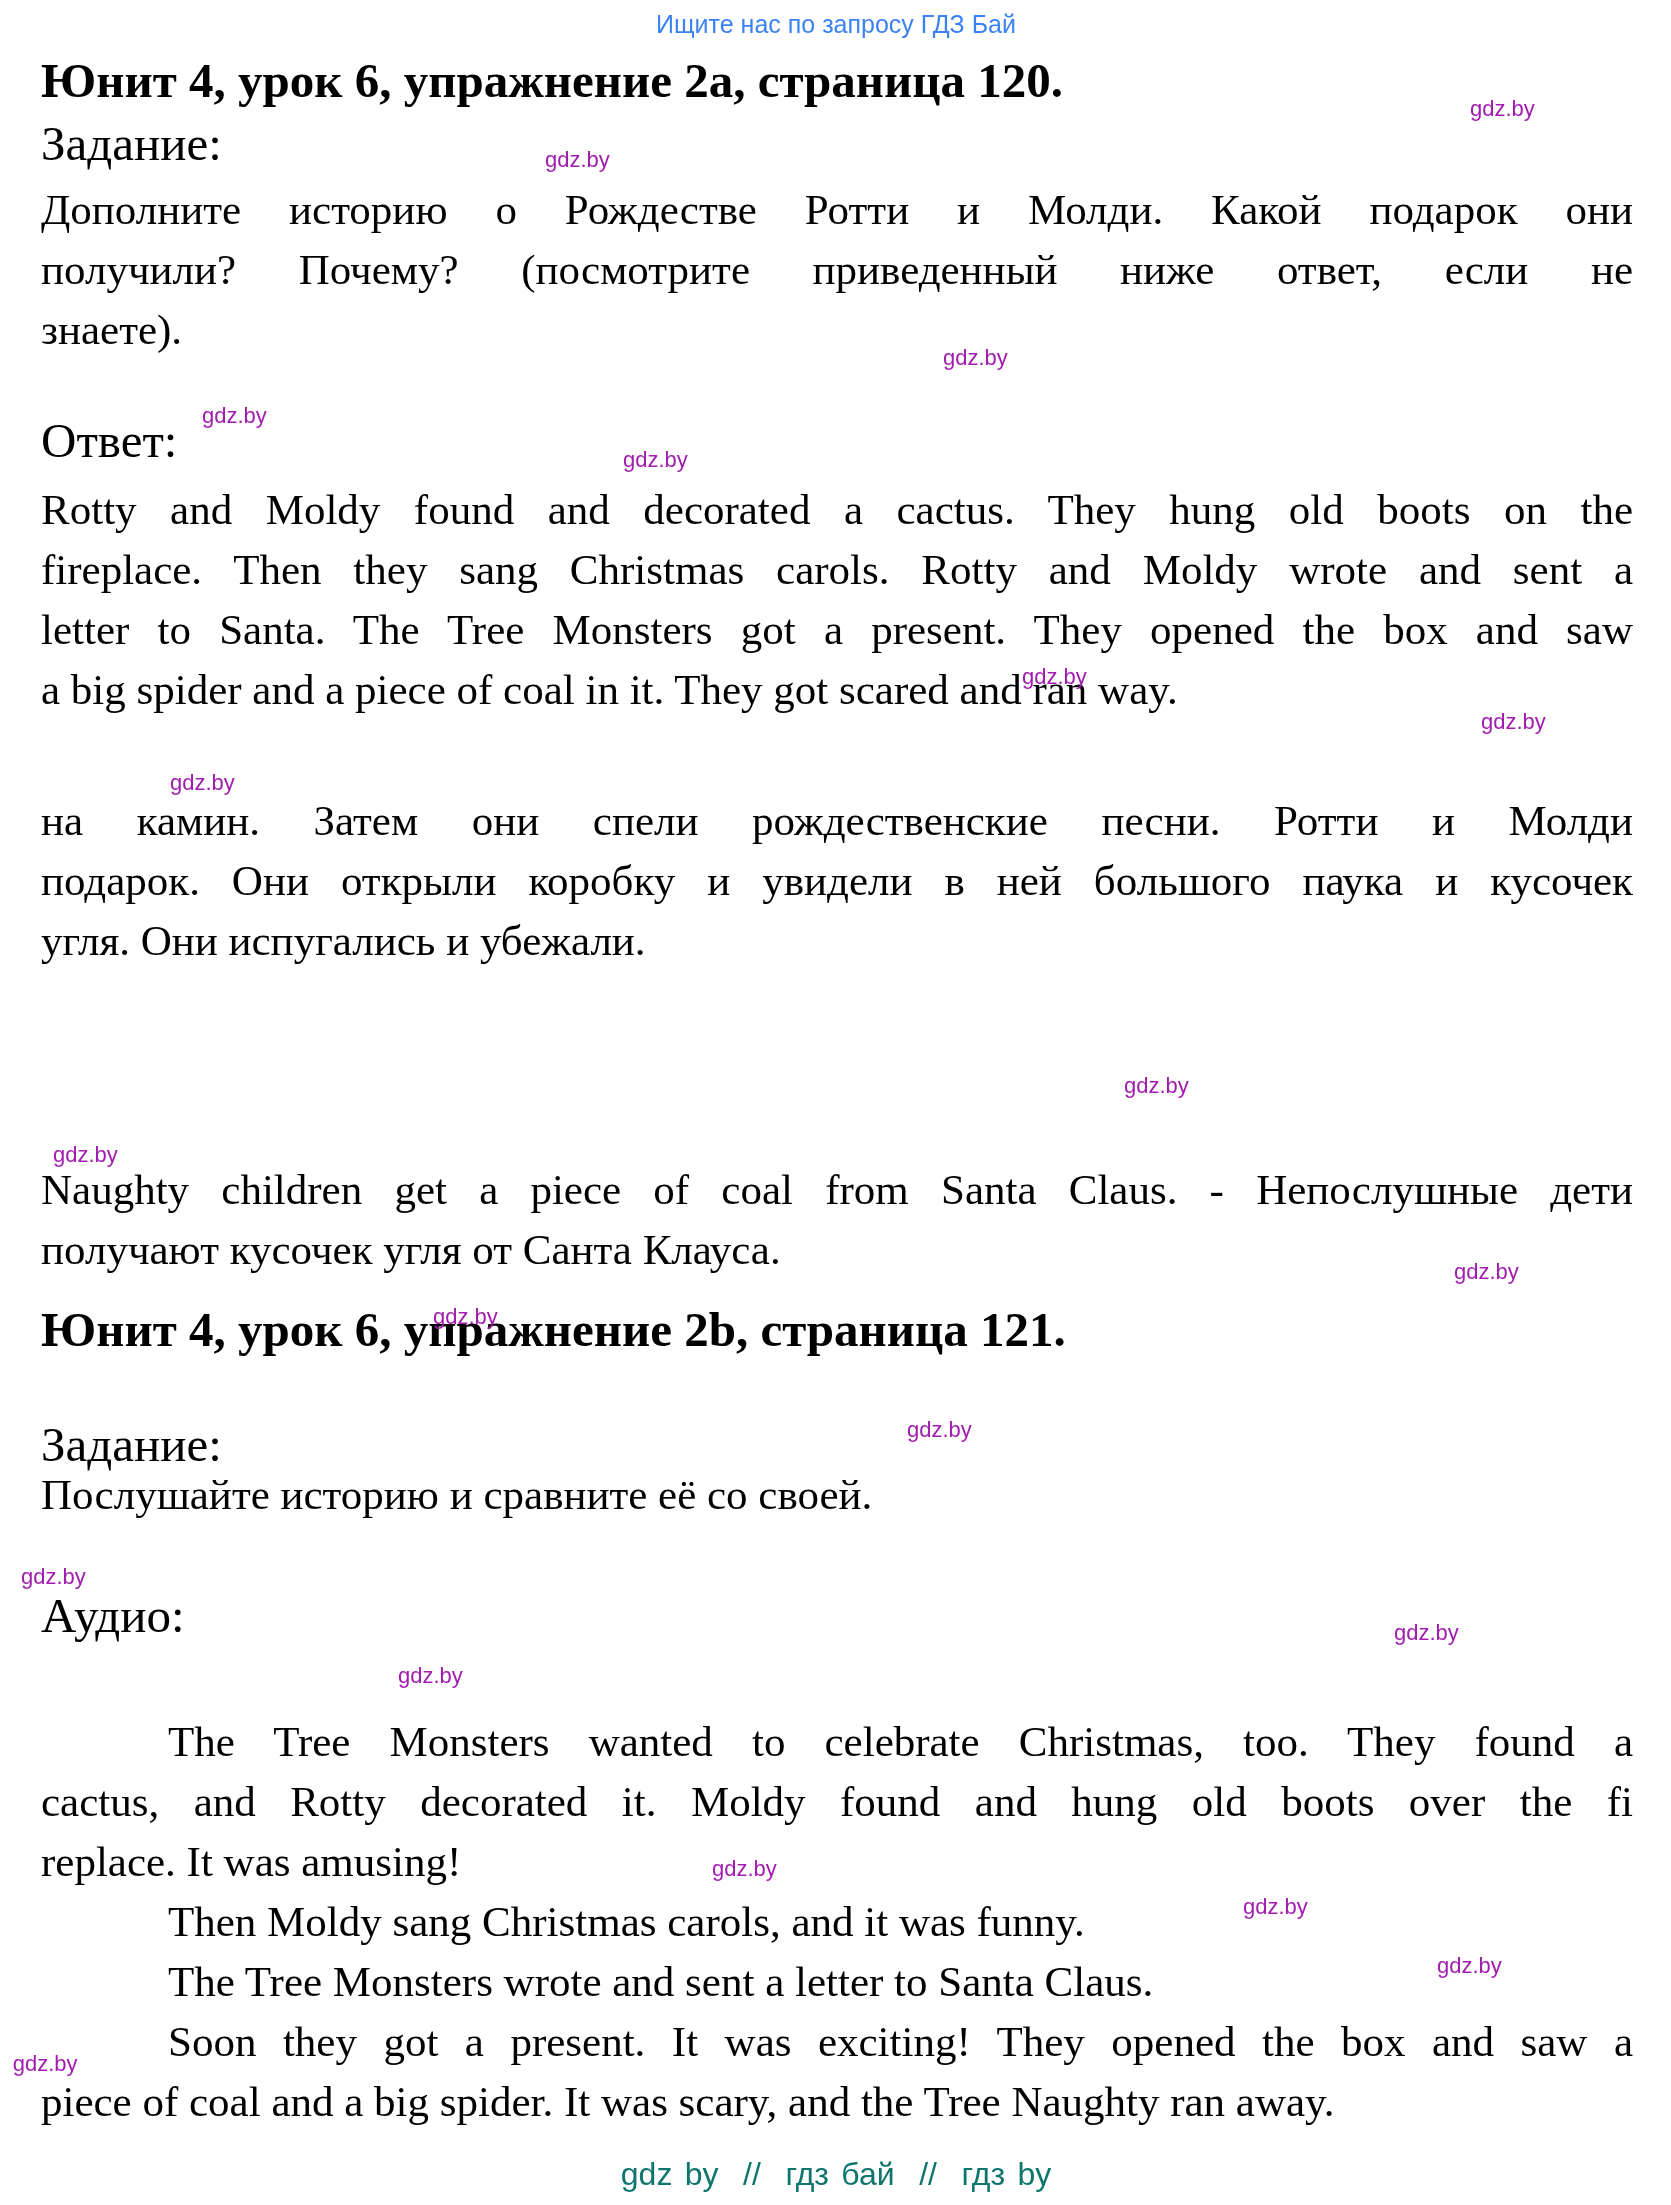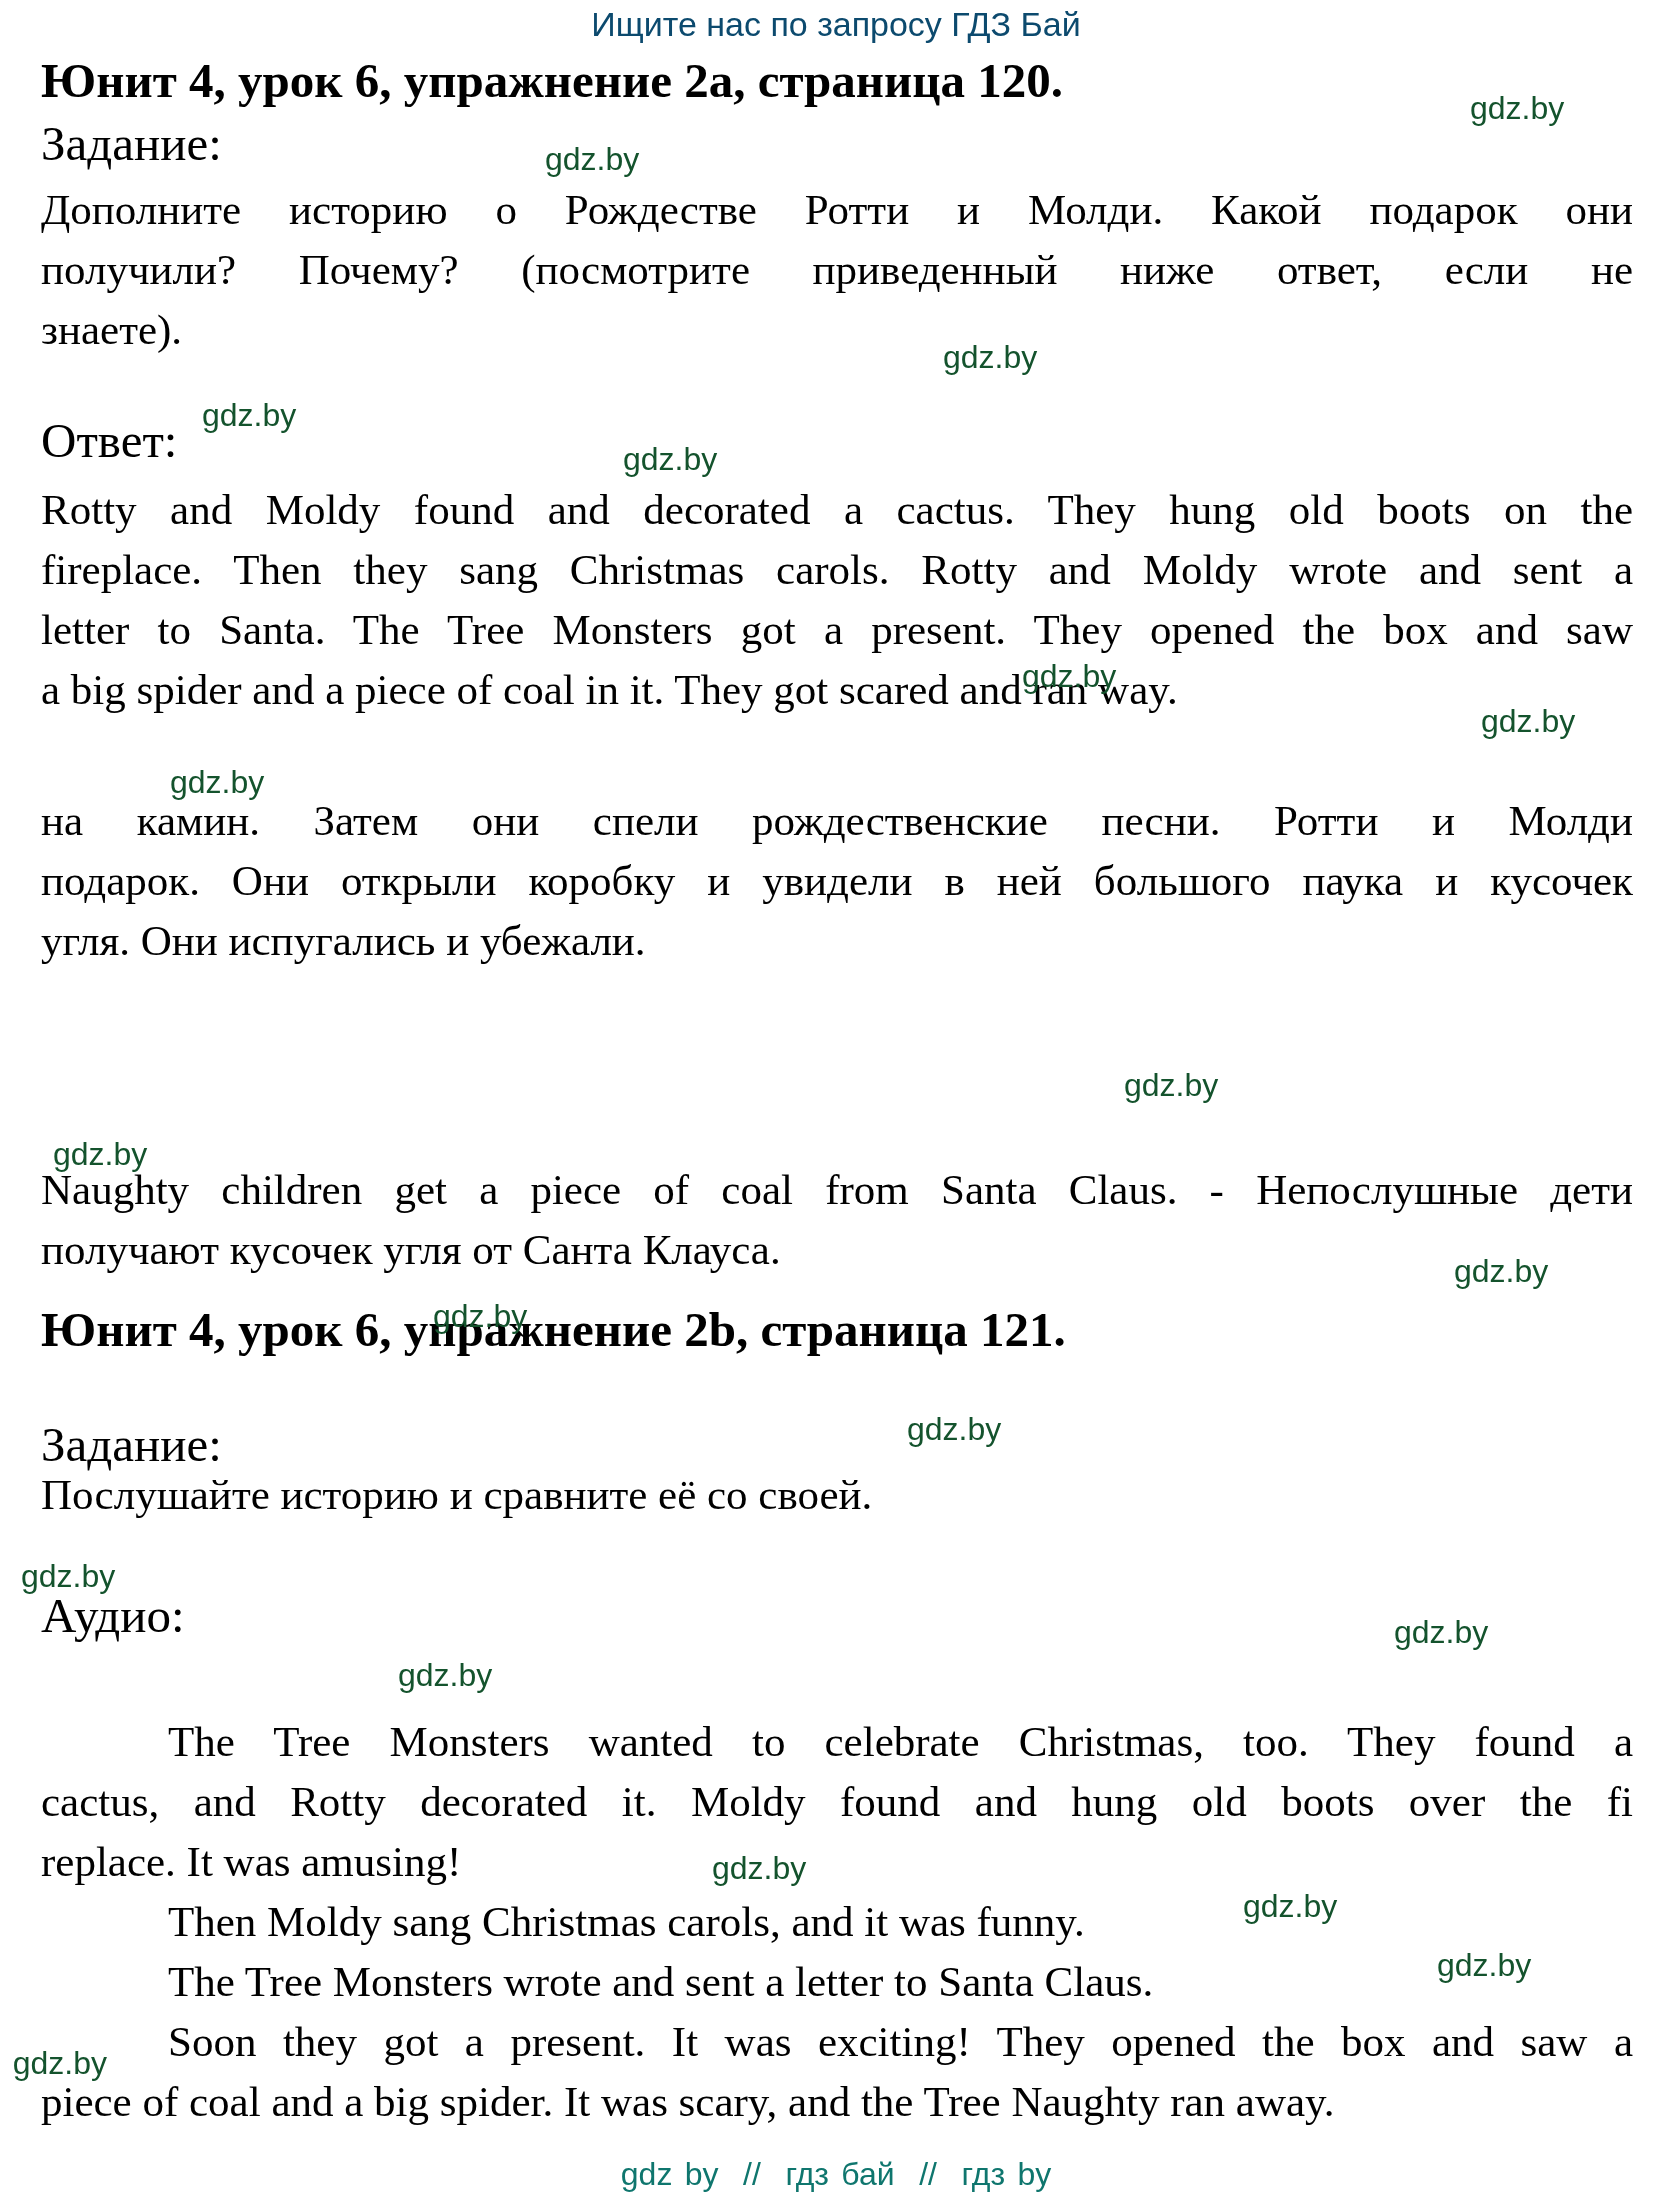--- a/index.html
+++ b/index.html
@@ -10,22 +10,22 @@
     background: #ffffff;
     overflow: hidden;
     font-family: "Liberation Serif", serif;
     color: #000000;
   }
   .promo {
     position: absolute;
     top: 1.7px; left: 0; width: 100%;
     text-align: center;
     font-family: "Liberation Sans", sans-serif;
-    font-size: 34px; line-height: 44px;
-    color: #0c4a6e;
+    font-size: 25px; line-height: 44px;
+    color: #3b82f6;
   }
   .heading {
     position: absolute;
     left: 41px; width: 1592px;
     font-size: 49px; line-height: 59px;
     font-weight: bold;
     white-space: nowrap;
   }
   .h1a { top: 51px; }
   .h2b { top: 1300px; }
@@ -53,22 +53,22 @@
   .line { text-align: left; }
   .line.j {
     text-align: justify;
     -moz-text-align-last: justify;
     text-align-last: justify;
   }
   .line.ind { text-indent: 127px; }
   .wm {
     position: absolute;
     font-family: "Liberation Sans", sans-serif;
-    font-size: 32px; line-height: 31px;
-    color: #14532d;
+    font-size: 22px; line-height: 31px;
+    color: #a21caf;
     white-space: nowrap;
   }
   .footer {
     position: absolute;
     top: 2154px; left: 0; width: 100%;
     text-align: center;
     font-family: "Liberation Sans", sans-serif;
     font-size: 32px; line-height: 41px;
     color: #0f766e;
     white-space: pre;

